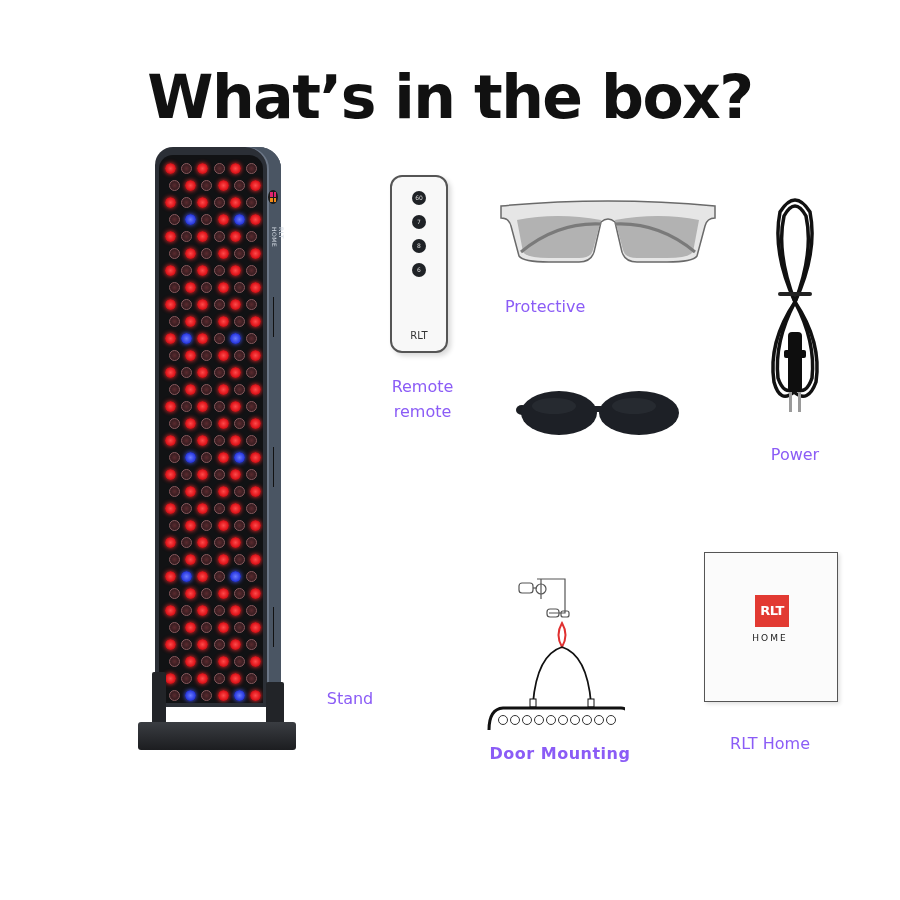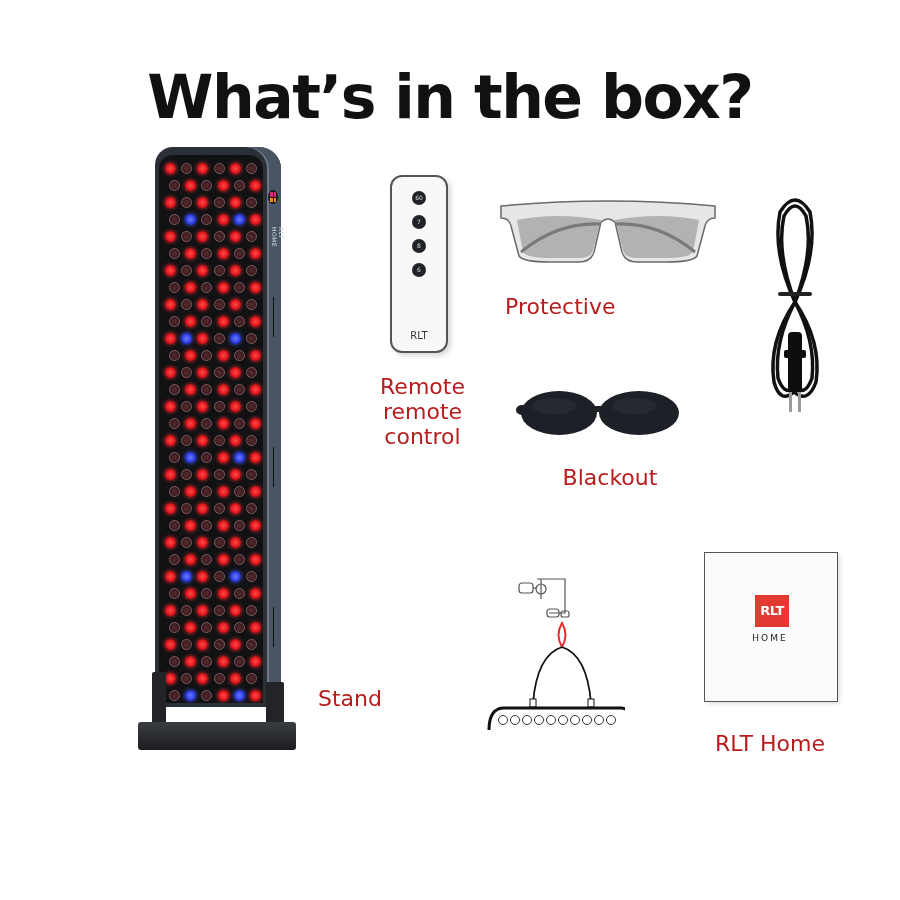--- a/index.html
+++ b/index.html
@@ -6,21 +6,21 @@
   html, body { width: 900px; height: 900px; background: #ffffff; overflow: hidden; }
   body { position: relative; font-family: "DejaVu Sans", "Liberation Sans", sans-serif; color: #111; }
 
   .title {
     position: absolute; left: 0; top: 62px; width: 900px; text-align: center;
     font-size: 60px; font-weight: bold; letter-spacing: -1.5px; color: #111;
     font-family: "DejaVu Sans", sans-serif;
   }
 
   .label {
-    position: absolute; text-align: center; font-size: 22px; line-height: 26px; color: #b91c1c;
+    position: absolute; text-align: center; font-size: 16px; line-height: 26px; color: #8b5cf6;
     font-family: "DejaVu Sans", sans-serif;
   }
   .label span { display: block; }
 
   
   .device {
     position: absolute; left: 155px; top: 147px; width: 126px; height: 560px;
     background: #2b2f36; border-radius: 18px 22px 0 0;
     box-shadow: inset -12px 0 0 #4a5563, inset -14px 0 0 #6c7787;
   }
@@ -339,21 +339,20 @@
 <div class="remote">
   <div class="btn" style="top:14px">60</div>
   <div class="btn" style="top:38px">7</div>
   <div class="btn" style="top:62px">8</div>
   <div class="btn" style="top:86px">6</div>
   <div class="brand">RLT</div>
 </div>
 <div class="label" style="left:355px; top:374px; width:135px; line-height:25px;">
   <span>Remote</span>
   <span>remote</span>
-  <span>control</span>
 </div>
 
 <svg class="glasses" viewBox="0 0 222 68">
   <path d="M4 8 Q111 -2 218 8 L218 20 Q210 20 208 28 L200 58 Q196 64 170 64 L140 64 Q126 64 124 50 L118 24 Q111 18 104 24 L98 50 Q96 64 82 64 L52 64 Q26 64 22 58 L14 28 Q12 20 4 20 Z" fill="#e6e6e6" stroke="#6a6a6a" stroke-width="1.5"></path>
   <path d="M20 22 Q60 14 104 22 L96 52 Q94 60 82 60 L52 60 Q30 60 26 54 Z" fill="#a8a8a8" opacity="0.85"></path>
   <path d="M118 22 Q162 14 202 22 L196 54 Q192 60 170 60 L140 60 Q128 60 126 52 Z" fill="#a8a8a8" opacity="0.85"></path>
   <path d="M24 54 Q60 24 104 26" stroke="#7a7a7a" stroke-width="3" fill="none"></path>
   <path d="M198 54 Q162 24 118 26" stroke="#7a7a7a" stroke-width="3" fill="none"></path>
 </svg>
 <div class="label" style="left:505px; top:292px; width:200px; text-align:left;">
@@ -362,37 +361,37 @@
 
 <svg class="goggles" viewBox="0 0 165 50">
   <ellipse cx="8" cy="22" rx="6" ry="5" fill="#1a1d22"></ellipse>
   <ellipse cx="45" cy="25" rx="38" ry="22" fill="#1d2026"></ellipse>
   <ellipse cx="125" cy="25" rx="40" ry="22" fill="#1d2026"></ellipse>
   <rect x="78" y="18" width="12" height="6" rx="3" fill="#1d2026"></rect>
   <ellipse cx="40" cy="18" rx="22" ry="8" fill="#3a3e46" opacity="0.35"></ellipse>
   <ellipse cx="120" cy="18" rx="22" ry="8" fill="#3a3e46" opacity="0.35"></ellipse>
 </svg>
 <div class="label" style="left:540px; top:463px; width:140px; line-height:30px;">
-  <span>Blackout</span>
 </div>
 
 <svg class="cable" viewBox="0 0 70 225">
   <g fill="none" stroke="#111" stroke-width="3.5">
     <path d="M35 110 Q12 60 20 20 Q35 -4 50 20 Q58 60 35 110"></path>
     <path d="M35 110 Q16 60 24 24 Q35 4 46 24 Q54 60 35 110"></path>
     <path d="M35 110 Q8 150 14 190 Q20 212 34 200 Q48 212 56 190 Q62 150 35 110"></path>
     <path d="M35 110 Q14 150 18 186 Q24 204 35 196 Q46 204 52 186 Q56 150 35 110"></path>
   </g>
   <rect x="18" y="100" width="34" height="4" rx="2" fill="#222"></rect>
   <rect x="28" y="140" width="14" height="60" rx="4" fill="#0e0e0e"></rect>
   <rect x="24" y="158" width="22" height="8" rx="2" fill="#0e0e0e"></rect>
   <rect x="29" y="200" width="3" height="20" fill="#9a9a9a"></rect>
   <rect x="38" y="200" width="3" height="20" fill="#9a9a9a"></rect>
 </svg>
 <div class="label" style="left:740px; top:440px; width:110px; line-height:30px;">
+  <span>Power</span>
 </div>
 
 <svg class="doorkit" viewBox="0 0 140 160">
   <g fill="none" stroke="#555" stroke-width="1.2">
     <path d="M52 4 L80 4 L80 38 L64 38"></path>
     <path d="M56 4 L56 24"></path>
     <circle cx="56" cy="14" r="5"></circle>
     <rect x="34" y="8" width="14" height="10" rx="3"></rect>
     <path d="M48 13 L52 13"></path>
     <rect x="62" y="34" width="12" height="8" rx="3"></rect>
@@ -411,20 +410,21 @@
     <circle cx="54" cy="145" r="4.5"></circle>
       <circle cx="66" cy="145" r="4.5"></circle>
       <circle cx="78" cy="145" r="4.5"></circle>
     <circle cx="90" cy="145" r="4.5"></circle>
       <circle cx="102" cy="145" r="4.5"></circle>
       <circle cx="114" cy="145" r="4.5"></circle>
     <circle cx="126" cy="145" r="4.5"></circle>
   </g>
 </svg>
 <div class="label" style="left:455px; top:740px; width:210px; line-height:28px; font-weight:bold; letter-spacing:0.5px;">
+  <span>Door Mounting</span>
 </div>
 
 <div class="manual">
   <div class="logo">RLT</div>
   <div class="sub">HOME</div>
 </div>
 <div class="label" style="left:680px; top:728px; width:180px; line-height:31px;">
   <span>RLT Home</span>
 </div>
 

